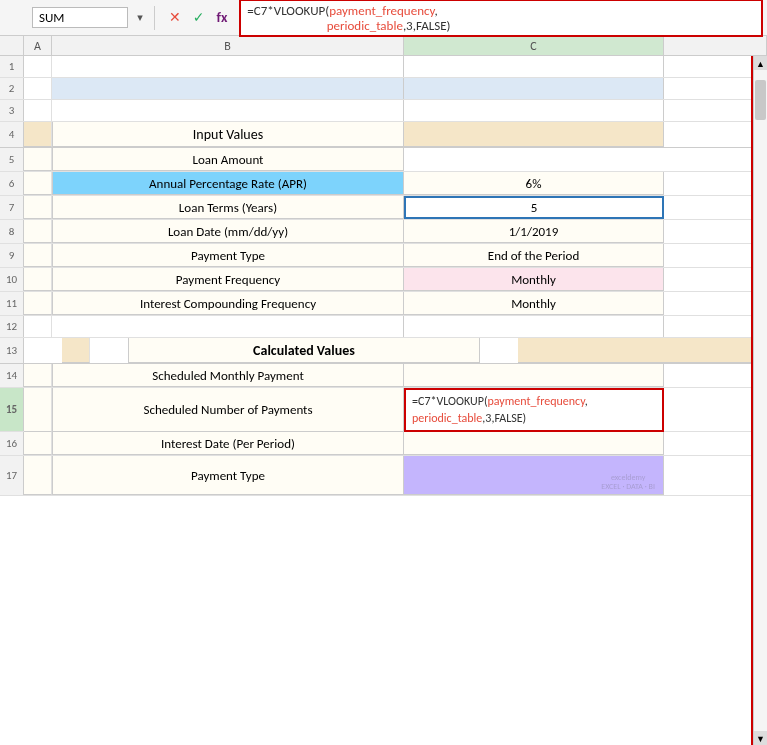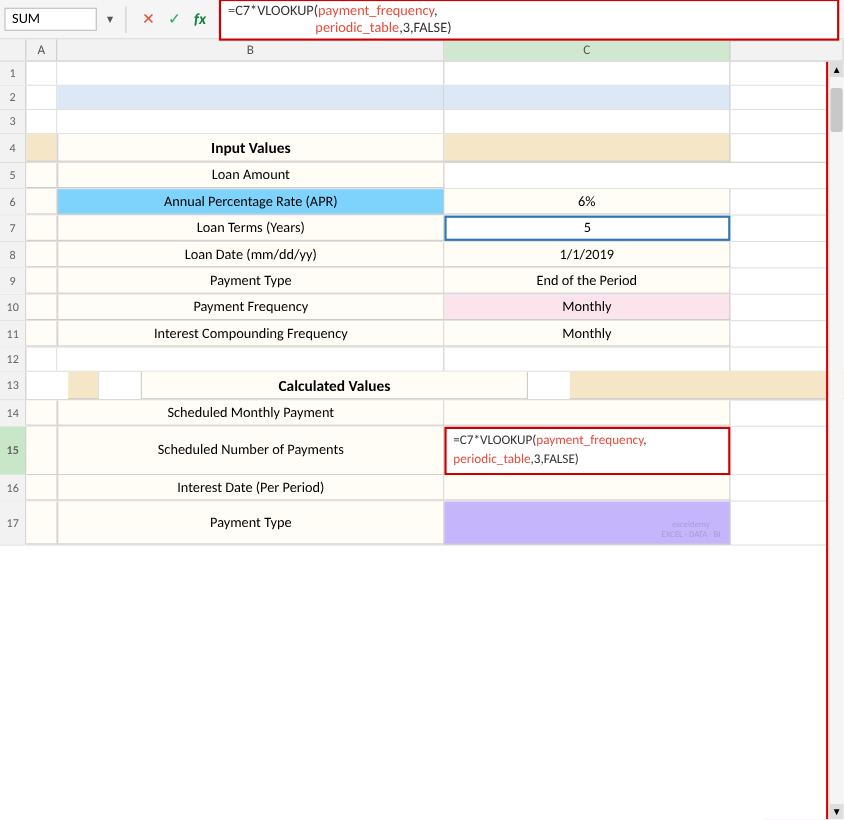--- a/index.html
+++ b/index.html
@@ -16,27 +16,28 @@
     .formula-bar {
       display: flex;
       align-items: center;
       background: #f5f5f5;
       border-bottom: 1px solid #ccc;
       height: 36px;
       padding: 0 4px;
       gap: 4px;
     }
     .cell-ref-box {
-      width: 84px;
+      width: 96px;
       border: 1px solid #bbb;
       padding: 2px 6px;
       font-size: 13px;
       background: white;
       display: flex;
       align-items: center;
+      margin-left: 28px;
     }
     .cell-ref-dropdown {
       width: 16px;
       display: flex;
       align-items: center;
       justify-content: center;
       font-size: 11px;
       color: #555;
     }
     .formula-divider {
@@ -51,21 +52,21 @@
       gap: 4px;
       padding: 0 4px;
     }
     .formula-icon {
       font-size: 14px;
       cursor: pointer;
       padding: 2px 4px;
     }
     .formula-icon.red { color: #e74c3c; }
     .formula-icon.green { color: #27ae60; }
-    .formula-icon.fx { color: #15803d; font-style: italic; font-weight: bold; }
+    .formula-icon.fx { color: #701a75; font-weight: bold; }
 
     
     .spreadsheet {
       display: flex;
       flex-direction: column;
       height: calc(745px - 36px);
       background: white;
     }
 
     
@@ -133,21 +134,21 @@
       justify-content: center;
       padding: 0 8px;
     }
     .cell-rest {
       flex: 1;
     }
 
     
     .section-header {
       background: #f5e6c8;
-      font-weight: bold;
+      font-weight: normal;
       justify-content: center !important;
       font-size: 13px;
     }
     .section-header-calc {
       background: #f5e6c8;
       font-weight: bold;
       justify-content: center !important;
       font-size: 13px;
     }
     .table-cell-b {

